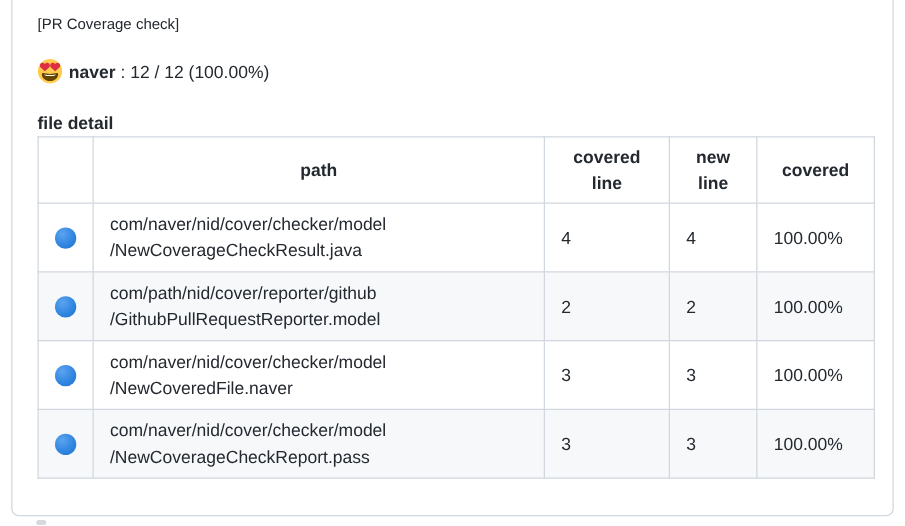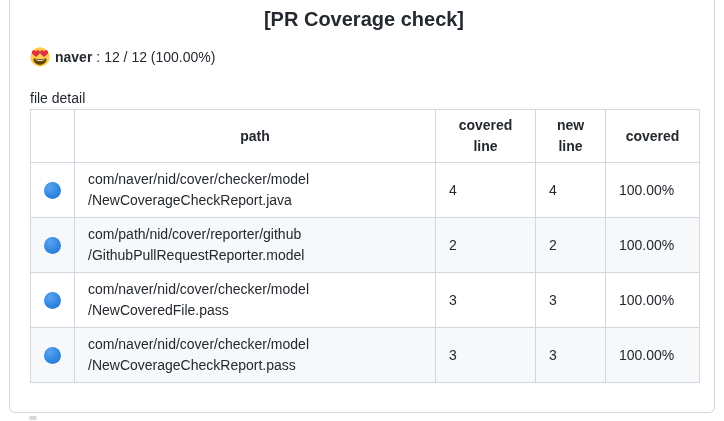--- a/index.html
+++ b/index.html
@@ -16,46 +16,45 @@
     left: 9px;
     top: -12px;
     width: 706px;
     height: 425px;
     background: #ffffff;
     border: 1px solid #d0d7de;
     border-radius: 6px;
     padding: 20px 16px 16px 20px;
   }
   .comment-title {
-    font-size: 20px;
-    font-weight: 700;
+    font-size: 12px;
+    font-weight: 400;
     line-height: 21px;
     color: #24292f;
-    text-align: center;
   }
   .status-line {
     margin-top: 16px;
     font-size: 14px;
     line-height: 22px;
     display: flex;
     align-items: center;
   }
   .emoji {
     width: 20px;
     height: 20px;
     display: inline-block;
     margin-right: 5px;
     flex: 0 0 auto;
   }
   .status-label { font-weight: 700; }
   .status-value { margin-left: 4px; text-align: right; }
   .section-heading {
     margin-top: 20px;
     font-size: 14px;
-    font-weight: 400;
+    font-weight: 700;
     line-height: 21px;
   }
   table.coverage-table {
     border-collapse: collapse;
     table-layout: fixed;
     width: 669px;
   }
   .coverage-table th,
   .coverage-table td {
     border: 1px solid #d0d7de;
@@ -135,41 +134,41 @@
         <th>covered line</th>
         <th>new line</th>
         <th>covered</th>
       </tr>
     </thead>
     <tbody>
       <tr>
         <td class="icon-cell"><span class="blue-circle"></span></td>
         <td>
           <span class="path-line">com/naver/nid/cover/checker/model</span>
-          <span class="path-line">/NewCoverageCheckReport.java</span>
+          <span class="path-line">/NewCoverageCheckResult.java</span>
         </td>
         <td>4</td>
         <td>4</td>
         <td>100.00%</td>
       </tr>
       <tr>
         <td class="icon-cell"><span class="blue-circle"></span></td>
         <td>
           <span class="path-line">com/path/nid/cover/reporter/github</span>
           <span class="path-line">/GithubPullRequestReporter.model</span>
         </td>
         <td>2</td>
         <td>2</td>
         <td>100.00%</td>
       </tr>
       <tr>
         <td class="icon-cell"><span class="blue-circle"></span></td>
         <td>
           <span class="path-line">com/naver/nid/cover/checker/model</span>
-          <span class="path-line">/NewCoveredFile.pass</span>
+          <span class="path-line">/NewCoveredFile.naver</span>
         </td>
         <td>3</td>
         <td>3</td>
         <td>100.00%</td>
       </tr>
       <tr>
         <td class="icon-cell"><span class="blue-circle"></span></td>
         <td>
           <span class="path-line">com/naver/nid/cover/checker/model</span>
           <span class="path-line">/NewCoverageCheckReport.pass</span>

